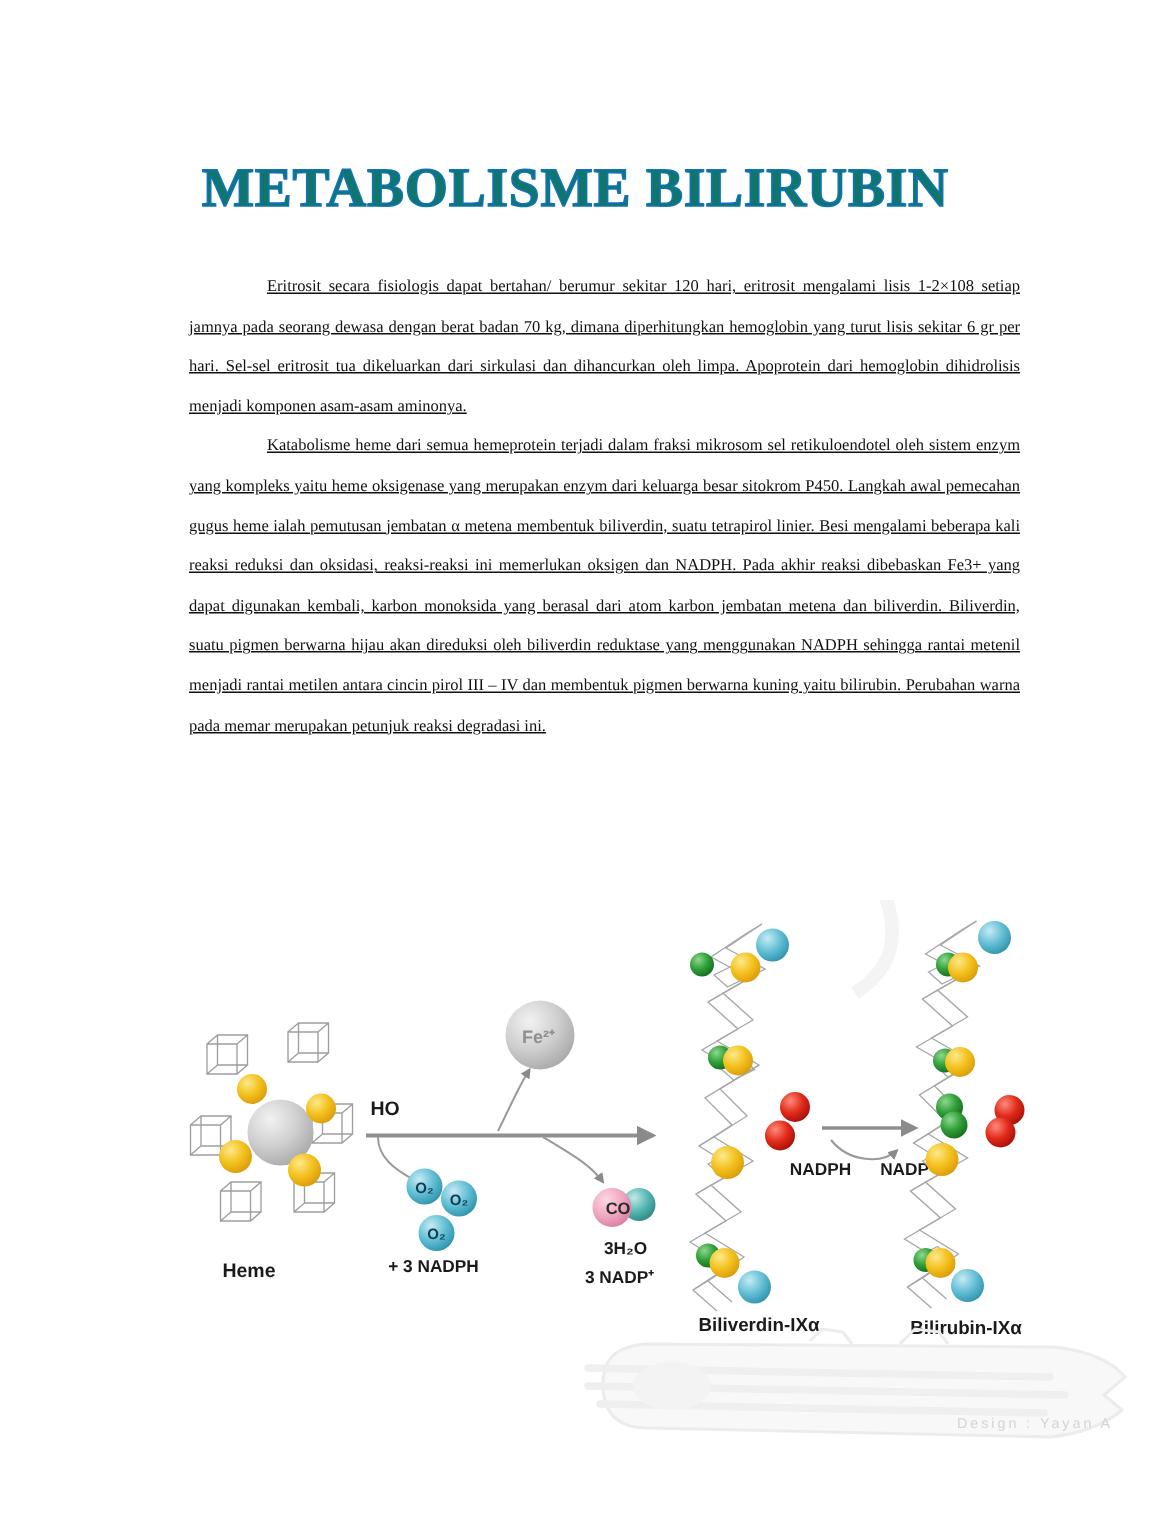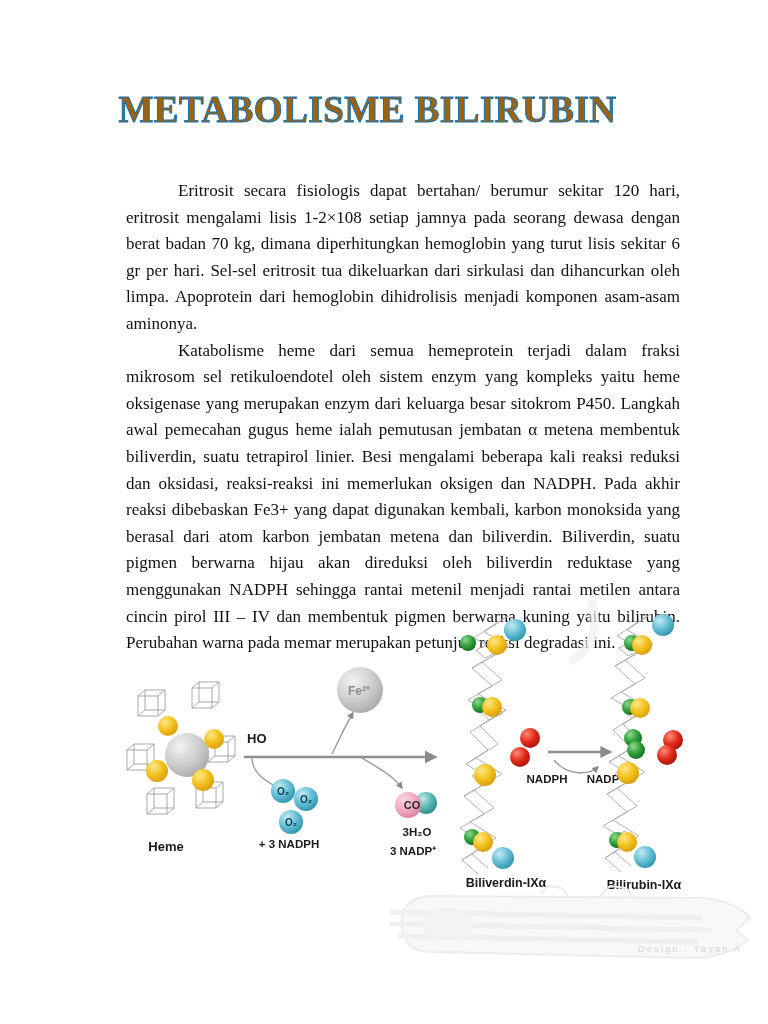--- a/index.html
+++ b/index.html
@@ -1,25 +1,25 @@
 <!DOCTYPE html>
 <html><head>
 <meta charset="utf-8">
 <style>
   html,body{margin:0;padding:0;background:#fff;}
   .page{position:relative;width:768px;height:1024px;background:#fff;overflow:hidden;
         font-family:"Liberation Serif", serif;color:#111;}
   .logo{position:absolute;top:36px;left:50px;width:152px;height:64px;
         border:2px solid #4a4a4a;box-sizing:border-box;background:#fff;}
   .logo svg{display:block;width:100%;height:100%;}
-  .page-title{position:absolute;top:88px;left:0;width:735px;margin:0;text-align:center;
-        font-size:37px;font-weight:bold;color:#a16207;letter-spacing:.5px;
+  .page-title{position:absolute;top:88px;left:0;width:735px;margin:16px;text-align:center;
+        font-size:37px;font-weight:bold;color:#0f766e;letter-spacing:.5px;
         -webkit-text-stroke:1px #1173b9;font-family:"Liberation Serif", serif;}
   .content{position:absolute;top:178px;left:126px;width:554px;
-        font-size:17px;line-height:26.6px;text-align:justify;}
+        font-size:11px;line-height:26.6px;text-align:justify;text-decoration:underline;}
   .content p{margin:0;text-indent:52px;}
   .diagram{position:absolute;top:600px;left:0;width:768px;height:400px;}
   text{font-family:"Liberation Sans", sans-serif;}
 </style>
 </head>
 <body>
 
 <div class="page">
 
 

